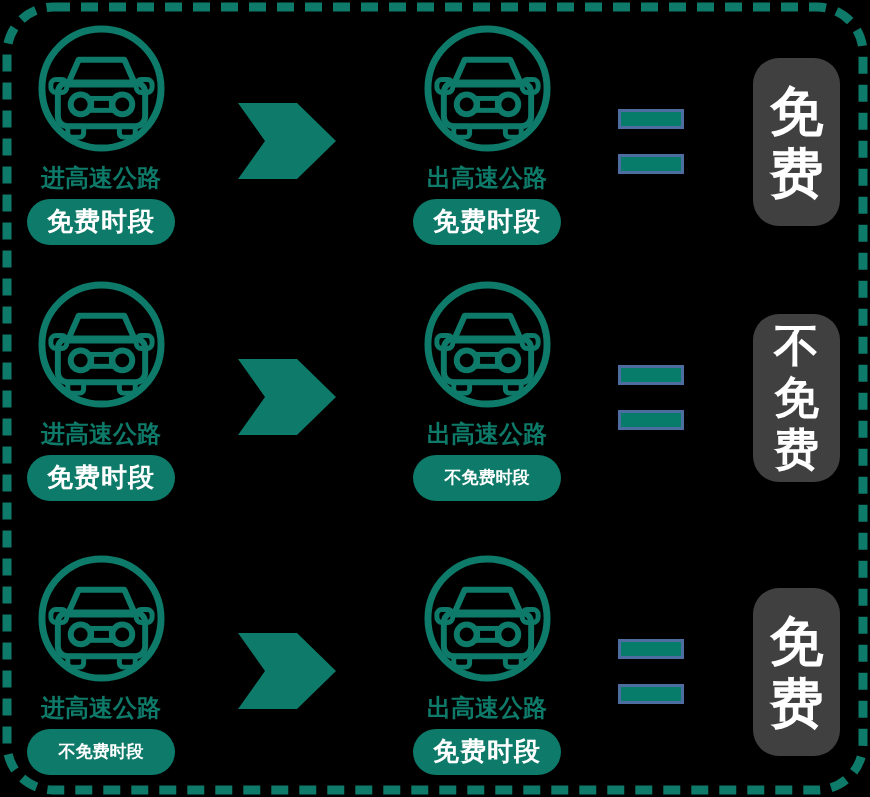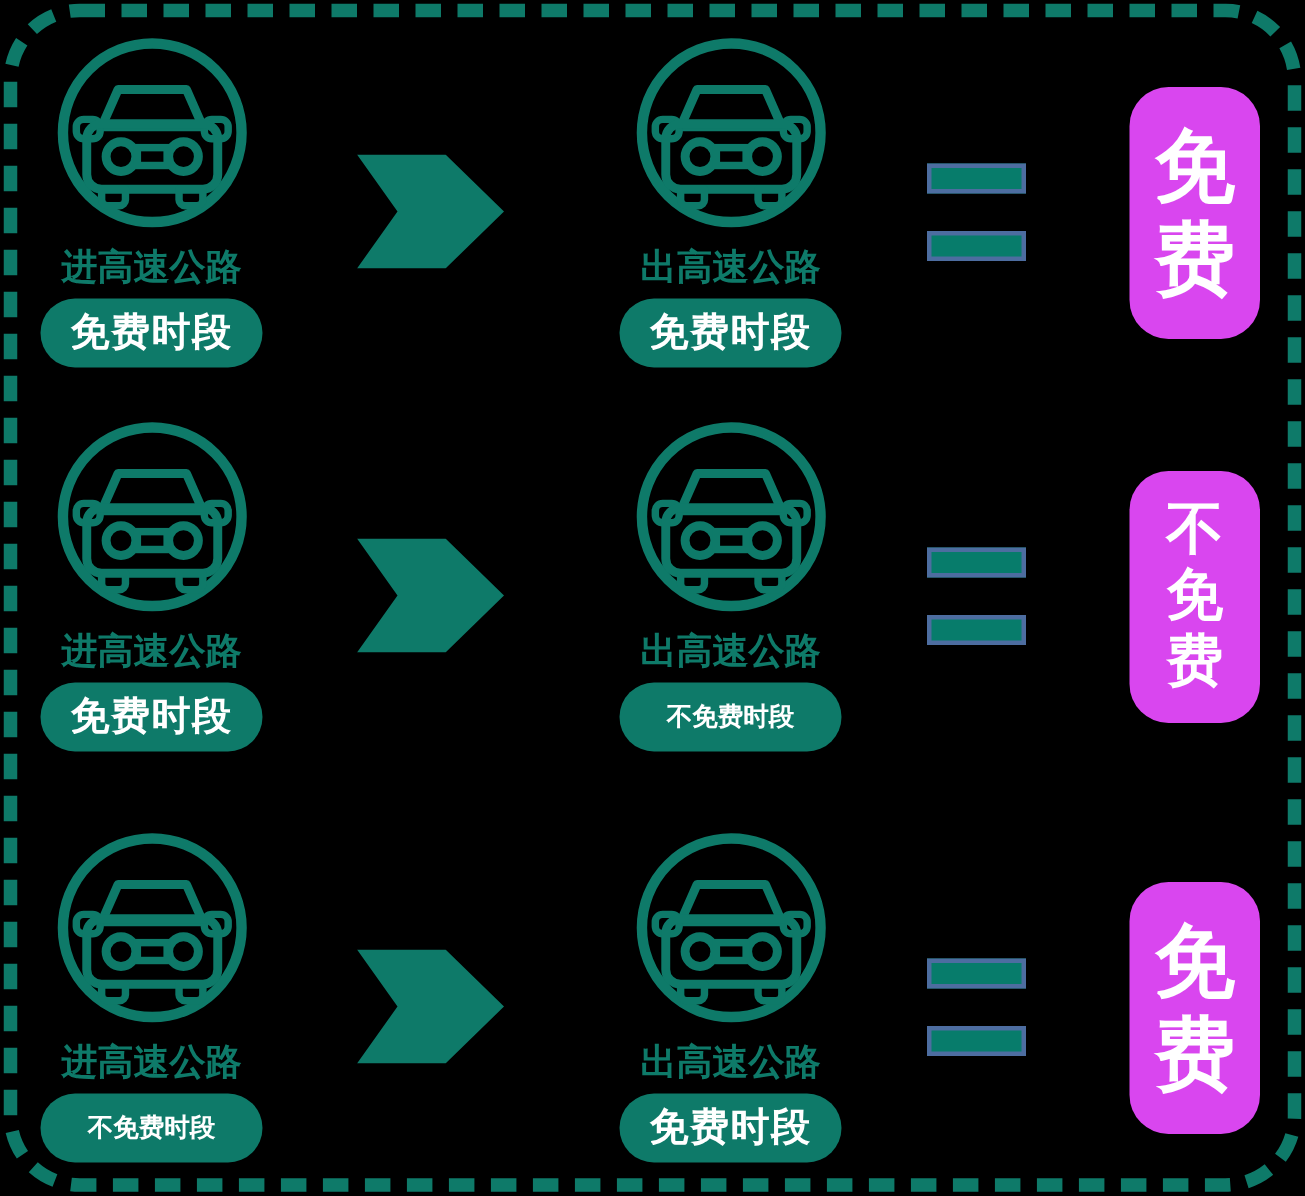--- a/index.html
+++ b/index.html
@@ -10,48 +10,48 @@
   .border-svg { position:absolute; left:0; top:0; pointer-events:none; }
 
   .row { position:absolute; left:0; width:870px; height:232px; }
   .row1 { top:23px; } .row2 { top:279px; } .row3 { top:553px; }
 
   .car-cell { position:absolute; top:0; width:148px; text-align:center; }
   .enter-cell { left:27px; } .exit-cell { left:413px; }
   .circle-car { display:block; width:131px; height:131px; margin:0 auto; }
   .cell-label {
     margin-top:11px; color:#0e7a69; font-weight:bold; font-size:24px;
-    line-height:1.15; letter-spacing:0; white-space:nowrap;
+    line-height:1.15; letter-spacing:0; white-space:nowrap;font-family:Liberation Serif, serif;
   }
   .pill {
     margin-top:6px; width:148px; height:46px; background:#0e7a69;
     border-radius:24px; color:#ffffff; font-weight:bold; font-size:26px;
     display:flex; align-items:center; justify-content:center; letter-spacing:1px;
     box-sizing:border-box;
   }
   .pill.small { font-size:17px; letter-spacing:0; }
 
   .chevron { position:absolute; left:238px; top:80px; }
 
   .equals { position:absolute; left:618px; top:86px; width:66px; }
   .equals .bar {
     height:20px; background:#077c6b; border:3px solid #4d6da0; box-sizing:border-box;
   }
   .equals .bar + .bar { margin-top:25px; }
 
   .result {
     position:absolute; left:753px; top:35px; width:87px; height:168px;
-    background:#d946ef; border-radius:26px; color:#ffffff; font-weight:bold;
+    background:#404040; border-radius:26px; color:#ffffff; font-weight:bold;
     display:flex; align-items:center; justify-content:center;
   }
   .result-text {
     width:1em; font-size:54px; line-height:1.15; text-align:center;
     word-break:break-all; letter-spacing:0;
   }
-  .result.small .result-text { font-size:38px;font-family:Liberation Serif, serif; }
+  .result.small .result-text { font-size:45px; }
 </style>
 </head>
 <body>
 
 <div class="canvas">
 
   <svg width="0" height="0" style="position:absolute" aria-hidden="true">
     <defs>
       <symbol id="car" viewBox="0 0 132 132">
         <g fill="none" stroke="#0e7a69">

